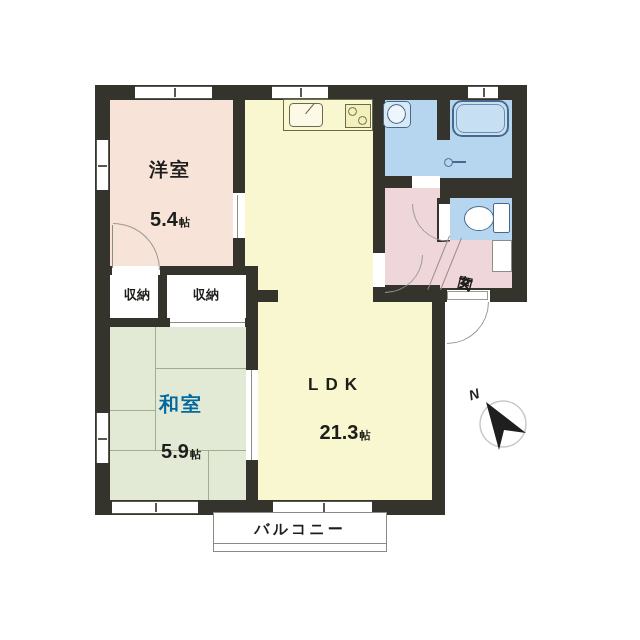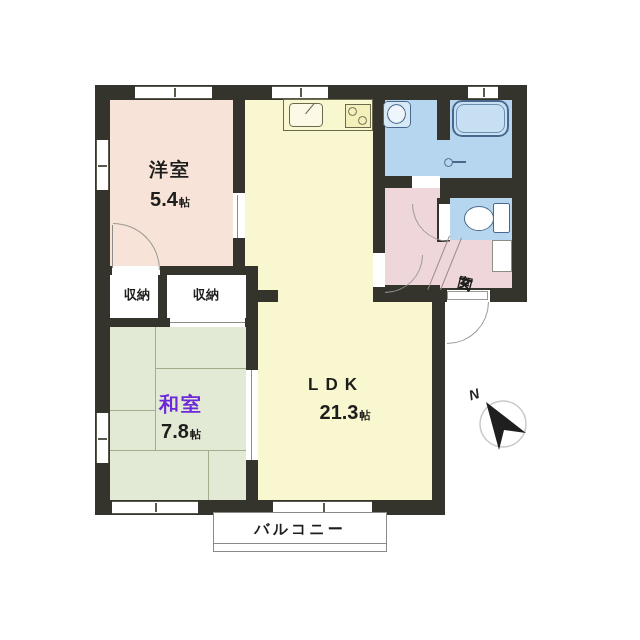--- a/index.html
+++ b/index.html
@@ -25,21 +25,21 @@
   .tat{position:absolute;background:var(--tatami-line,#a3ad8c);}
   
   .arcTR{position:absolute;border-top:1.5px solid #9a9a94;border-right:1.5px solid #9a9a94;border-top-right-radius:100% 100%;box-sizing:border-box;}
   .arcBL{position:absolute;border-left:1.5px solid #9a9a94;border-bottom:1.5px solid #9a9a94;border-bottom-left-radius:100% 100%;box-sizing:border-box;}
   .arcBR{position:absolute;border-right:1.5px solid #9a9a94;border-bottom:1.5px solid #9a9a94;border-bottom-right-radius:100% 100%;box-sizing:border-box;}
   
   .fx{position:absolute;box-sizing:border-box;}
   
   .lbl{position:absolute;transform:translate(-50%,-50%);font-weight:bold;color:#1d1d1b;
        white-space:nowrap;text-align:center;line-height:1;}
-  .size{display:flex;align-items:baseline;justify-content:center;}
+  .size{display:flex;align-items:baseline;justify-content:center;margin-top:20px;}
   .size .num{font-size:20px;}
   .size .unit{font-size:11px;margin-left:1px;}
 </style>
 </head>
 <body>
 
 <div class="plan">
 
   <div class="abs fill-ldk" style="left:233px;top:98px;width:147px;height:404px;"></div>
   <div class="abs fill-ldk" style="left:380px;top:302px;width:55px;height:200px;"></div>
@@ -134,23 +134,23 @@
 
   <div class="lbl" style="left:170px;top:169px;font-size:19px;letter-spacing:2px;">洋室</div>
   <div class="lbl size" style="left:170px;top:199px;">
     <span class="num">5.4</span>
       <span class="unit">帖</span>
   </div>
 
   <div class="lbl" style="left:137px;top:294px;font-size:13px;">収納</div>
   <div class="lbl" style="left:206px;top:294px;font-size:13px;">収納</div>
 
-  <div class="lbl" style="left:181px;top:404px;font-size:20px;letter-spacing:2px;color:#6d28d9;">和室</div>
+  <div class="lbl" style="left:181px;top:404px;font-size:20px;letter-spacing:2px;color:#0369a1;">和室</div>
   <div class="lbl size" style="left:181px;top:431px;">
-    <span class="num">7.8</span>
+    <span class="num">5.9</span>
       <span class="unit">帖</span>
   </div>
 
   <div class="lbl" style="left:336px;top:384px;font-size:17px;letter-spacing:7px;">LDK</div>
   <div class="lbl size" style="left:345px;top:412px;">
     <span class="num">21.3</span>
       <span class="unit">帖</span>
   </div>
 
   <div class="lbl" style="left:470px;top:266px;font-size:14px;writing-mode:vertical-rl;transform:translate(-50%,-50%) rotate(14deg);letter-spacing:2px;">玄関</div>

